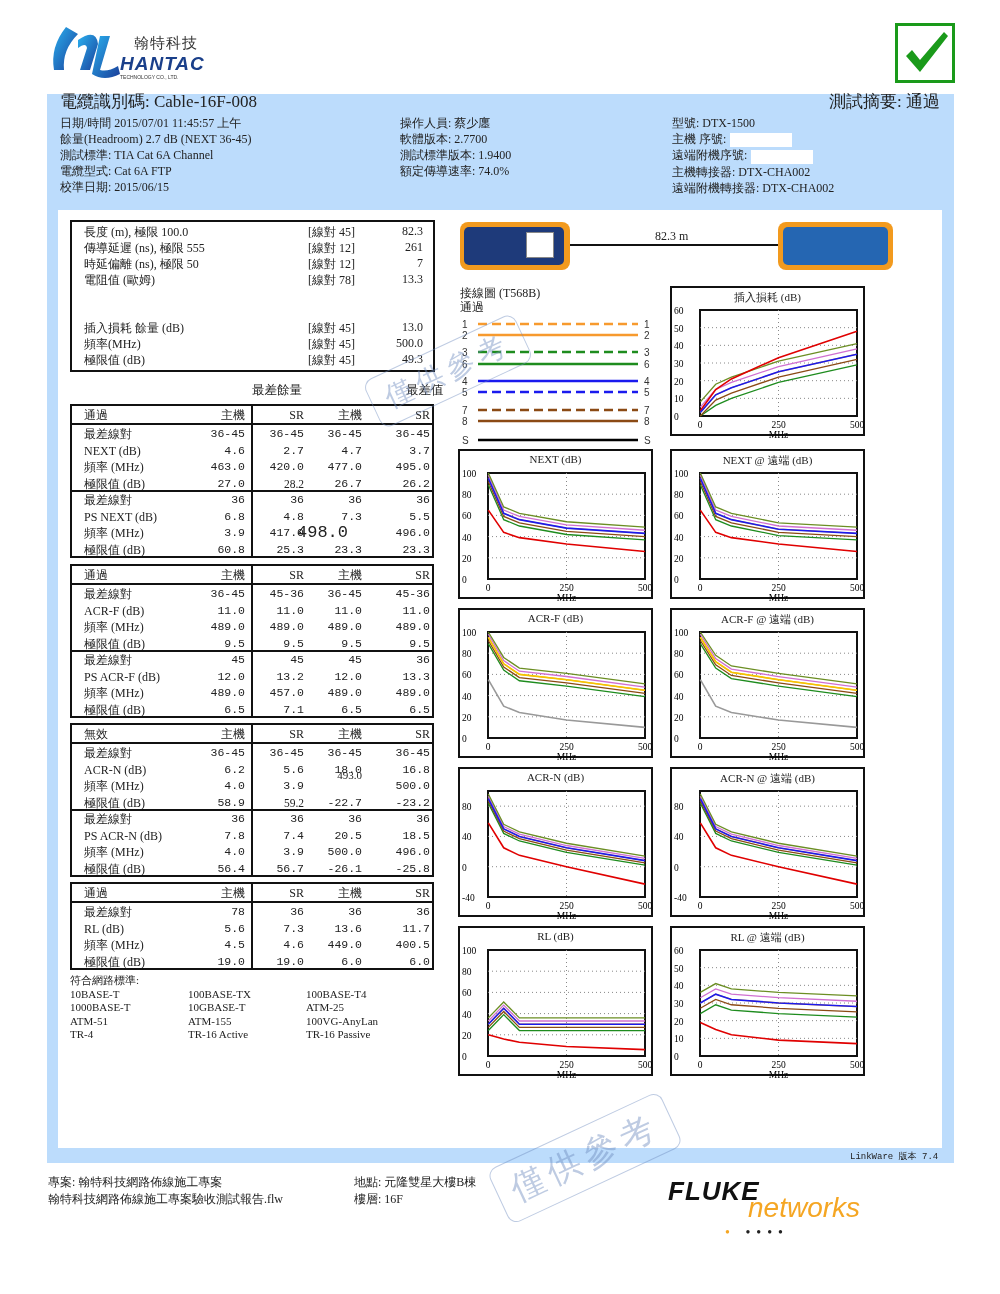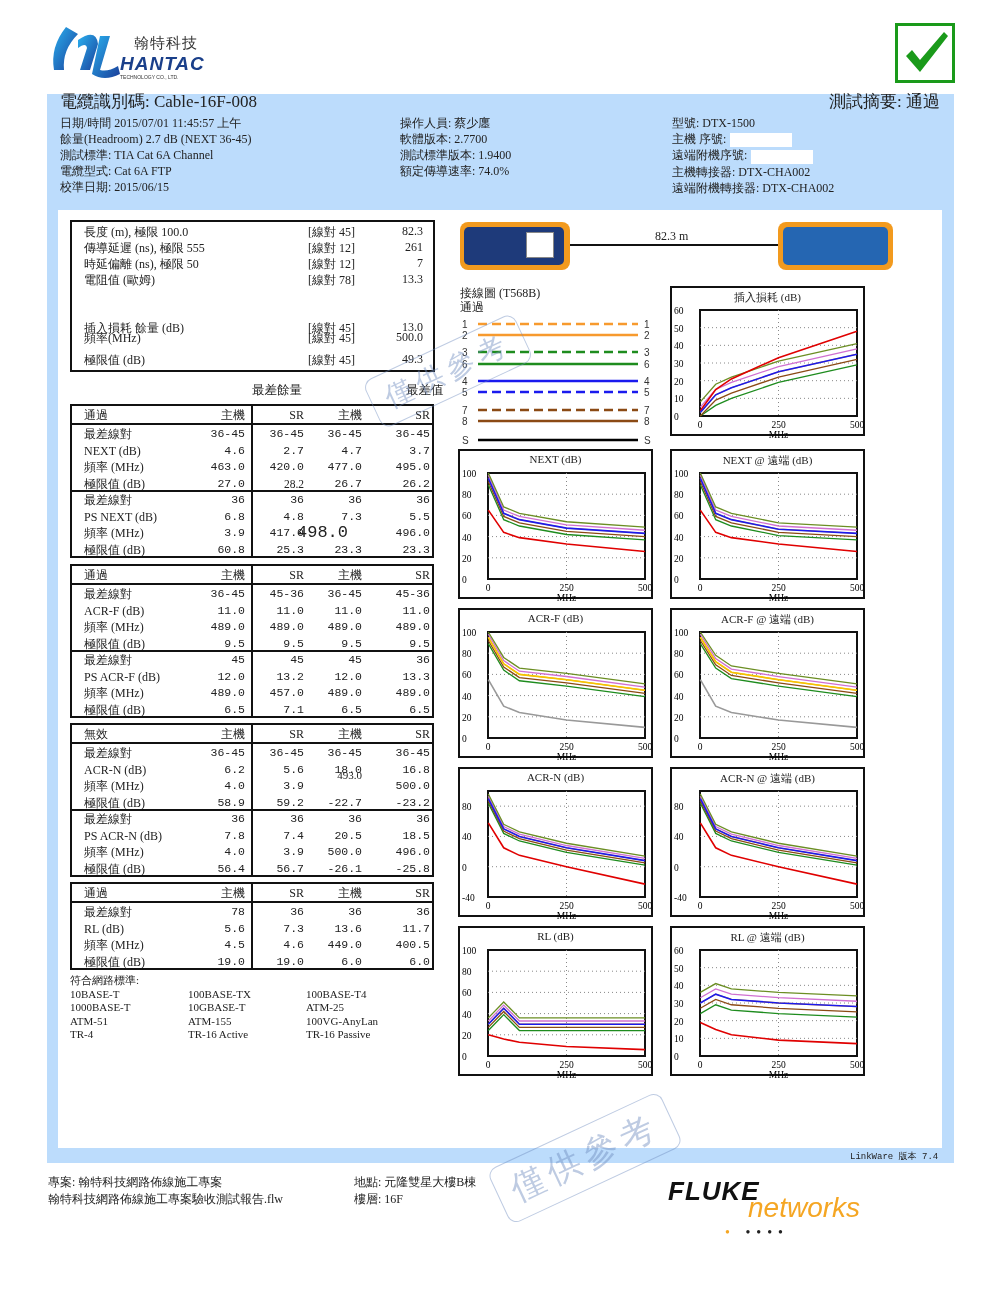--- a/index.html
+++ b/index.html
@@ -107,21 +107,21 @@
     <div class="row" style="top: 50px;">
       <span style="left:12px">電阻值 (歐姆)</span>
       <span style="left:236px">[線對 78]</span>
       <span style="right:10px">13.3</span>
     </div>
     <div class="row" style="top: 98px;">
       <span style="left:12px">插入損耗 餘量 (dB)</span>
       <span style="left:236px">[線對 45]</span>
       <span style="right:10px">13.0</span>
     </div>
-    <div class="row" style="top: 108px; text-decoration: underline;">
+    <div class="row" style="top: 114px; text-decoration: underline;">
       <span style="left:12px">頻率(MHz)</span>
       <span style="left:236px">[線對 45]</span>
       <span style="right:10px">500.0</span>
     </div>
     <div class="row" style="top: 130px;">
       <span style="left:12px">極限值 (dB)</span>
       <span style="left:236px">[線對 45]</span>
       <span style="right:10px">49.3</span>
     </div>
   </div>
@@ -248,21 +248,21 @@
       <span class="c r" style="right:128px;top:36.5px;font-family:'Liberation Mono',monospace;font-size:11.5px">5.6</span>
       <span class="c r" style="right:70px;top:36.5px;font-family:'Liberation Mono',monospace;font-size:11.5px">18.0</span>
       <span class="c r" style="right:2px;top:36.5px;font-family:'Liberation Mono',monospace;font-size:11.5px">16.8</span>
       <span class="c" style="left:12px;top:53px">頻率 (MHz)</span>
       <span class="c r" style="right:187px;top:53px;font-family:'Liberation Mono',monospace;font-size:11.5px">4.0</span>
       <span class="c r" style="right:128px;top:53px;font-family:'Liberation Mono',monospace;font-size:11.5px">3.9</span>
       <span class="c r" style="right:70px;top:42px;font-family:Liberation Serif, serif;font-size:11px">493.0</span>
       <span class="c r" style="right:2px;top:53px;font-family:'Liberation Mono',monospace;font-size:11.5px">500.0</span>
       <span class="c" style="left:12px;top:69.5px">極限值 (dB)</span>
       <span class="c r" style="right:187px;top:69.5px;font-family:'Liberation Mono',monospace;font-size:11.5px">58.9</span>
-      <span class="c r" style="right:128px;top:69.5px;font-family:Liberation Mono, monospace;font-size:11.5px">59.2</span>
+      <span class="c r" style="right:128px;top:69.5px;font-family:Liberation Serif, serif;font-size:11.5px">59.2</span>
       <span class="c r" style="right:70px;top:69.5px;font-family:'Liberation Mono',monospace;font-size:11.5px">-22.7</span>
       <span class="c r" style="right:2px;top:69.5px;font-family:'Liberation Mono',monospace;font-size:11.5px">-23.2</span>
       <div class="hline" style="top:84px"></div>
       <span class="c" style="left:12px;top:86px">最差線對</span>
       <span class="c r" style="right:187px;top:86px;font-family:'Liberation Mono',monospace;font-size:11.5px">36</span>
       <span class="c r" style="right:128px;top:86px;font-family:'Liberation Mono',monospace;font-size:11.5px">36</span>
       <span class="c r" style="right:70px;top:86px;font-family:'Liberation Mono',monospace;font-size:11.5px">36</span>
       <span class="c r" style="right:2px;top:86px;font-family:'Liberation Mono',monospace;font-size:11.5px">36</span>
       <span class="c" style="left:12px;top:102.5px">PS ACR-N (dB)</span>
       <span class="c r" style="right:187px;top:102.5px;font-family:'Liberation Mono',monospace;font-size:11.5px">7.8</span>

